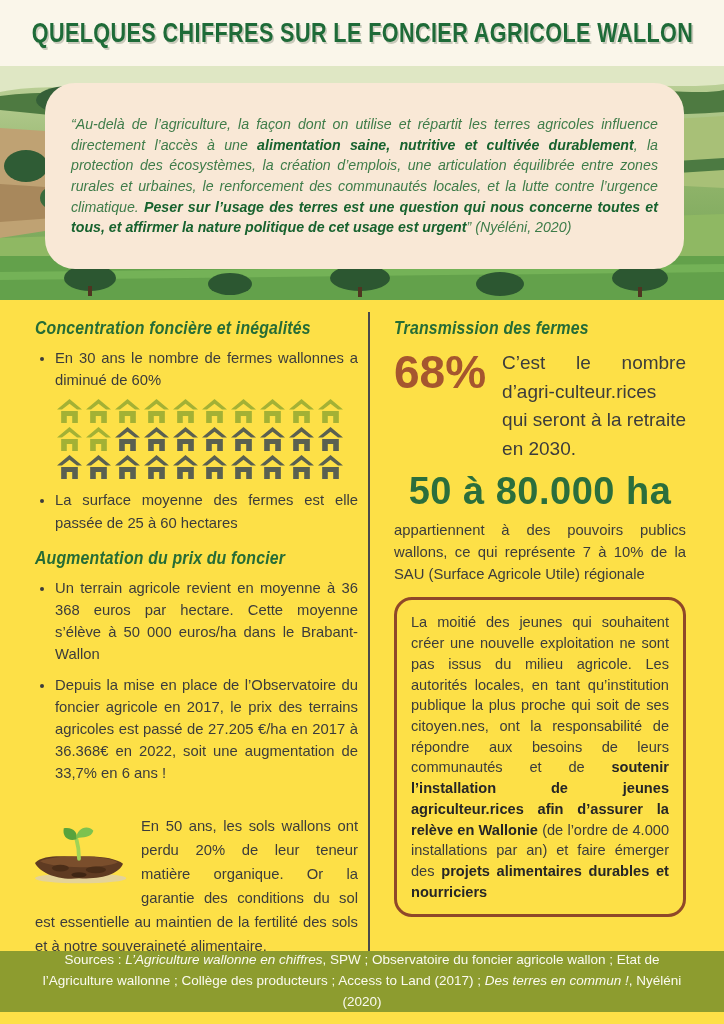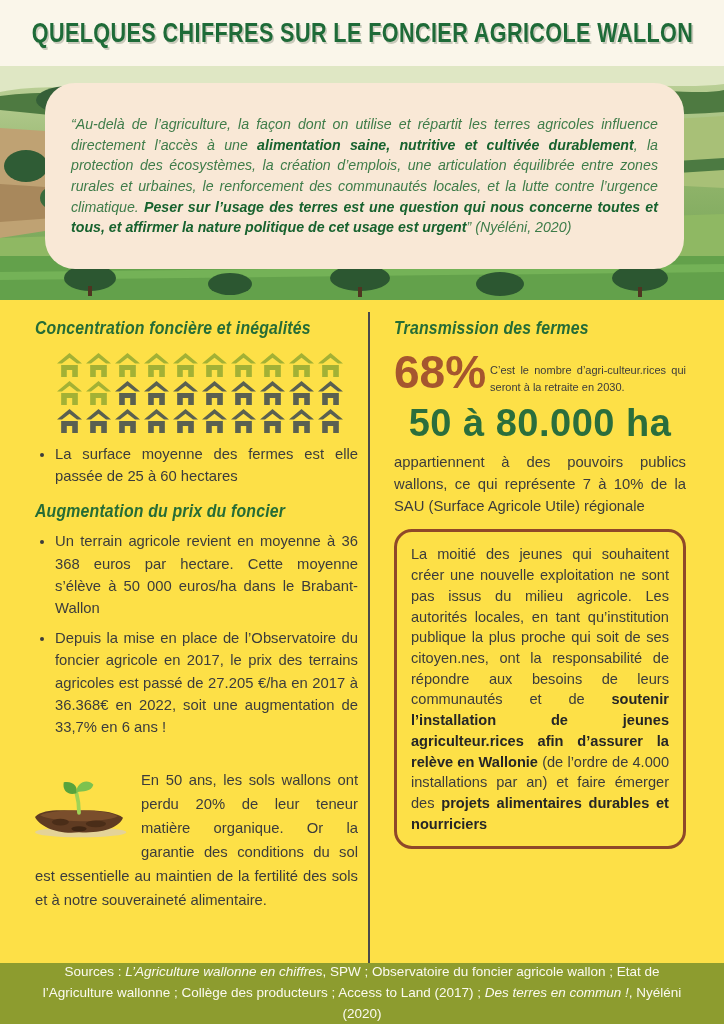--- a/index.html
+++ b/index.html
@@ -45,36 +45,36 @@
 
   .houses-grid { width:292px; margin:6px 0 10px 22px; display:flex; flex-wrap:wrap; gap:4px 4px; }
   .houses-grid .house { width:25px; height:24px; display:inline-block; }
   .houses-grid .house svg { width:100%; height:100%; display:block; }
 
   .soil-block { margin-top:8px; }
   .soil-para { font-size:14.8px; line-height:1.62; color:#3c3c3c; text-align:justify;margin-top:31px; }
   .soil-illustration { float:left; width:104px; height:66px; margin:4px 10px 2px -8px; }
 
   
-  .stat-row { display:flex; gap:4px; align-items:flex-end; margin-top:2px; }
+  .stat-row { display:flex; gap:16px; align-items:flex-start; margin-top:2px; }
   .stat-value { font-size:46px; font-weight:800; color:#a5562f; line-height:1; flex:0 0 auto; }
-  .stat-text { flex:1; font-size:11px; line-height:1.5; color:#3c3c3c; text-align:justify; }
+  .stat-text { flex:1; font-size:19px; line-height:1.5; color:#3c3c3c; text-align:justify; }
 
   .para { font-size:14.8px; line-height:1.5; color:#3c3c3c; text-align:justify; margin:10px 0; }
   .big-stat { font-size:38px; font-weight:800; color:#2b6e3c; line-height:1.1; margin:8px 0 6px; letter-spacing:.5px;text-align:center; }
 
   .infobox {
     margin-top:12px; border:3px solid #8f4829; border-radius:18px;
     padding:12px 14px; font-size:14.6px; line-height:1.42; color:#3c3c3c; text-align:justify;
   }
   .infobox .seg-b { font-weight:700; color:#262626; }
 
   
   .footer {
-    position:absolute; left:0; right:0; bottom:0; height:61px; background:#8d9c2f;
+    position:absolute; left:0; right:0; bottom:12px; height:61px; background:#8d9c2f;
     color:#fbfaf0; display:flex; align-items:center; justify-content:center;
     padding:0 28px; text-align:center; font-size:13.5px; line-height:1.55;
   }
   .footer .seg-i { font-style:italic; }
 </style>
 </head>
 <body>
 
 <div class="page">
 
@@ -124,20 +124,23 @@
     <div class="quote-box">
       <div class="quote-text"><span>“Au-delà de l’agriculture, la façon dont on utilise et répartit les terres agricoles influence directement l’accès à une </span><span class="seg-b">alimentation saine, nutritive et cultivée durablement</span><span>, la protection des écosystèmes, la création d’emplois, une articulation équilibrée entre zones rurales et urbaines, le renforcement des communautés locales, et la lutte contre l’urgence climatique. </span><span class="seg-b">Peser sur l’usage des terres est une question qui nous concerne toutes et tous, et affirmer la nature politique de cet usage est urgent</span><span>” (Nyéléni, 2020)</span></div>
     </div>
   </div>
 
   <div class="main">
 
     <div class="col-left">
       <span class="section-heading">Concentration foncière et inégalités</span>
 
+      <ul class="bullets">
+        <li>En 30 ans le nombre de fermes wallonnes a diminué de 60%</li>
+      </ul>
 
       <div class="houses-grid">
           <span class="house">
             <svg viewBox="0 0 24 23" aria-hidden="true">
               <path fill="#a3b135" d="M12 0 L24 10 L19.2 10 L12 4.6 L4.8 10 L0 10 Z"></path>
               <path fill="#a3b135" d="M4 11.5 L20 11.5 L20 23 L14.6 23 L14.6 16.4 L9.4 16.4 L9.4 23 L4 23 Z"></path>
             </svg>
           </span>
           <span class="house">
             <svg viewBox="0 0 24 23" aria-hidden="true">

